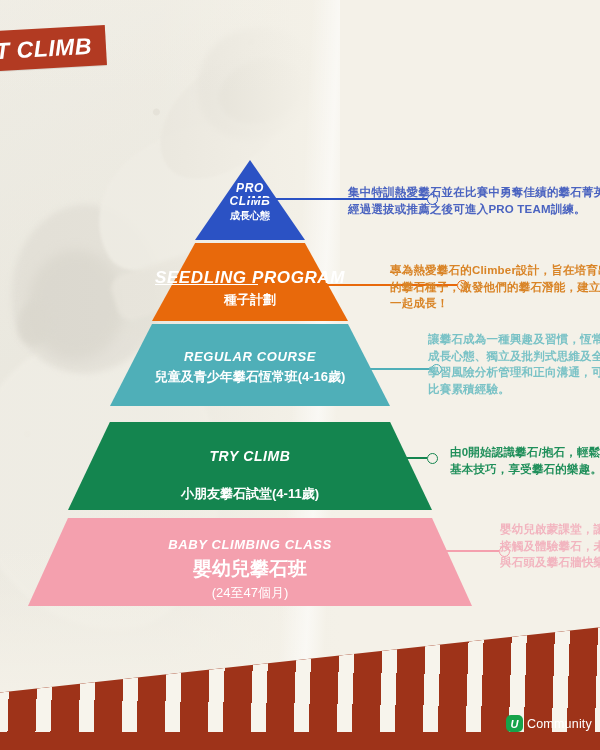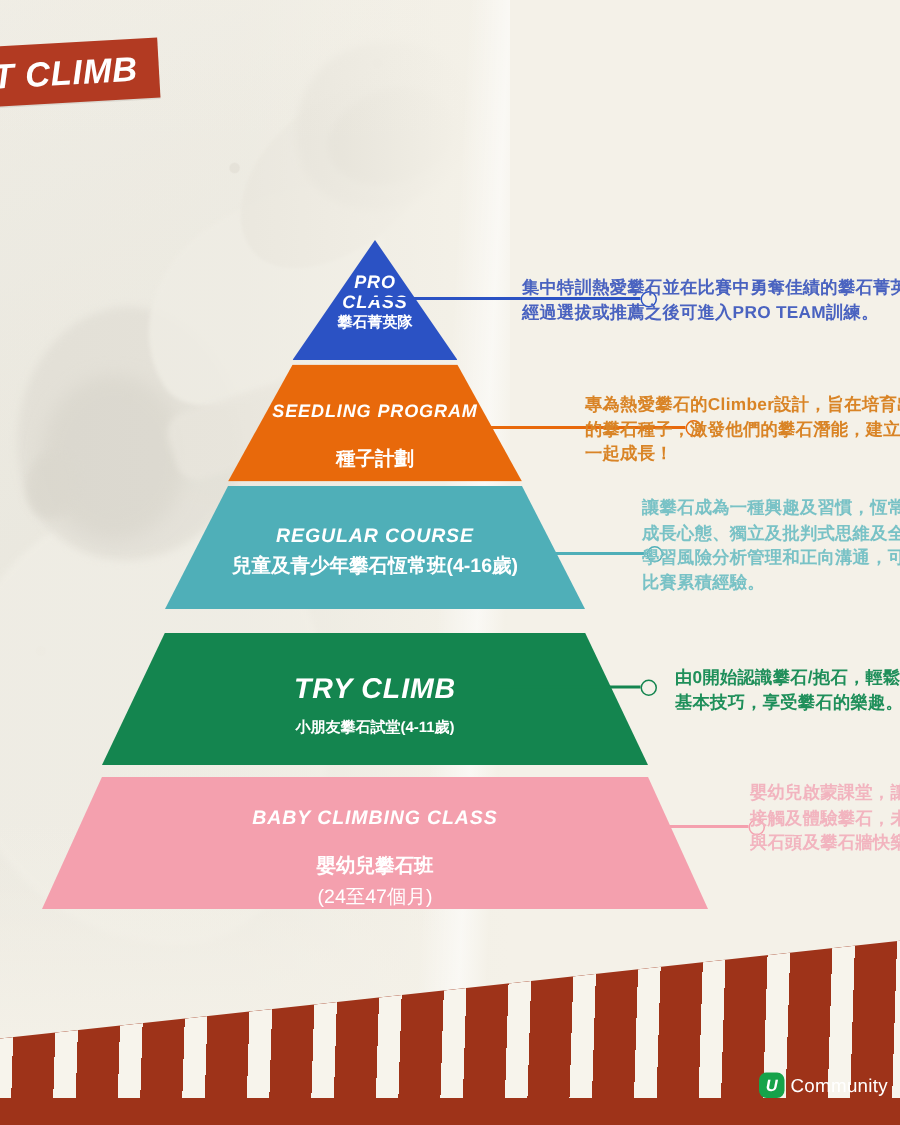--- a/index.html
+++ b/index.html
@@ -78,43 +78,43 @@
   #tier-pro{left:195px;top:160px;width:110px;height:80px;}
   #tier-pro .shape{background:var(--c);clip-path:polygon(50% 0,100% 100%,0 100%);}
   #tier-pro .label{top:22px;}
   #tier-pro .en{font-size:12px;line-height:1.05;}
   #tier-pro .zh{font-size:10px;margin-top:3px;}
 
   
   #tier-seed{left:152px;top:243px;width:196px;height:78px;}
   #tier-seed .shape{background:var(--c);clip-path:polygon(22% 0,78% 0,100% 100%,0 100%);}
   #tier-seed .label{top:24px;}
-  #tier-seed .en{font-size:12px;}
-  #tier-seed .zh{font-size:13px;margin-top:16px;}
+  #tier-seed .en{font-size:17px;text-decoration:underline;}
+  #tier-seed .zh{font-size:13px;margin-top:4px;}
 
   
   #tier-reg{left:110px;top:324px;width:280px;height:82px;}
   #tier-reg .shape{background:var(--c);clip-path:polygon(15% 0,85% 0,100% 100%,0 100%);}
   #tier-reg .label{top:25px;text-align:center;}
   #tier-reg .en{font-size:13px;}
   #tier-reg .zh{font-size:13px;margin-top:4px;}
 
   
   #tier-try{left:68px;top:422px;width:364px;height:88px;}
   #tier-try .shape{background:var(--c);clip-path:polygon(11.5% 0,88.5% 0,100% 100%,0 100%);}
   #tier-try .label{top:26px;}
-  #tier-try .en{font-size:19px;}
-  #tier-try .zh{font-size:10px;margin-top:8px;}
+  #tier-try .en{font-size:14px;}
+  #tier-try .zh{font-size:13px;margin-top:20px;}
 
   
   #tier-baby{left:28px;top:518px;width:444px;height:88px;}
   #tier-baby .shape{background:var(--c);clip-path:polygon(9% 0,91% 0,100% 100%,0 100%);}
   #tier-baby .label{top:19px;}
   #tier-baby .en{font-size:13px;}
-  #tier-baby .zh{font-size:13px;margin-top:16px;}
+  #tier-baby .zh{font-size:19px;margin-top:4px;}
   #tier-baby .zh2{font-size:13px;margin-top:4px;font-weight:normal;}
 
   
   .connector{position:absolute;height:12px;display:flex;align-items:center;}
   .connector .ln{height:1.6px;flex:1;background:currentColor;}
   .connector .dot{width:11px;height:11px;border-radius:50%;border:1.6px solid currentColor;
     box-sizing:border-box;background:#f4f1e8;flex:0 0 auto;}
 
   
   .desc{position:absolute;font-size:11.5px;font-weight:bold;line-height:1.45;
@@ -158,22 +158,22 @@
 
 <div id="title-banner" style="background: rgb(178, 58, 34);"></div>
 <div id="title-banner-text">ST CLIMB</div>
 
 <div id="pyramid">
 
   <div class="tier" id="tier-pro" style="--c: #2b52c4;">
     <div class="shape"></div>
     <div class="label">
       <div class="en">PRO</div>
-      <div class="en">CLASS</div>
-      <div class="zh">攀石菁英隊</div>
+      <div class="en">CLIMB</div>
+      <div class="zh">成長心態</div>
     </div>
   </div>
 
   <div class="tier" id="tier-seed" style="--c: #e8690b;">
     <div class="shape"></div>
     <div class="label">
       <div class="en">SEEDLING PROGRAM</div>
       <div class="zh">種子計劃</div>
     </div>
   </div>

